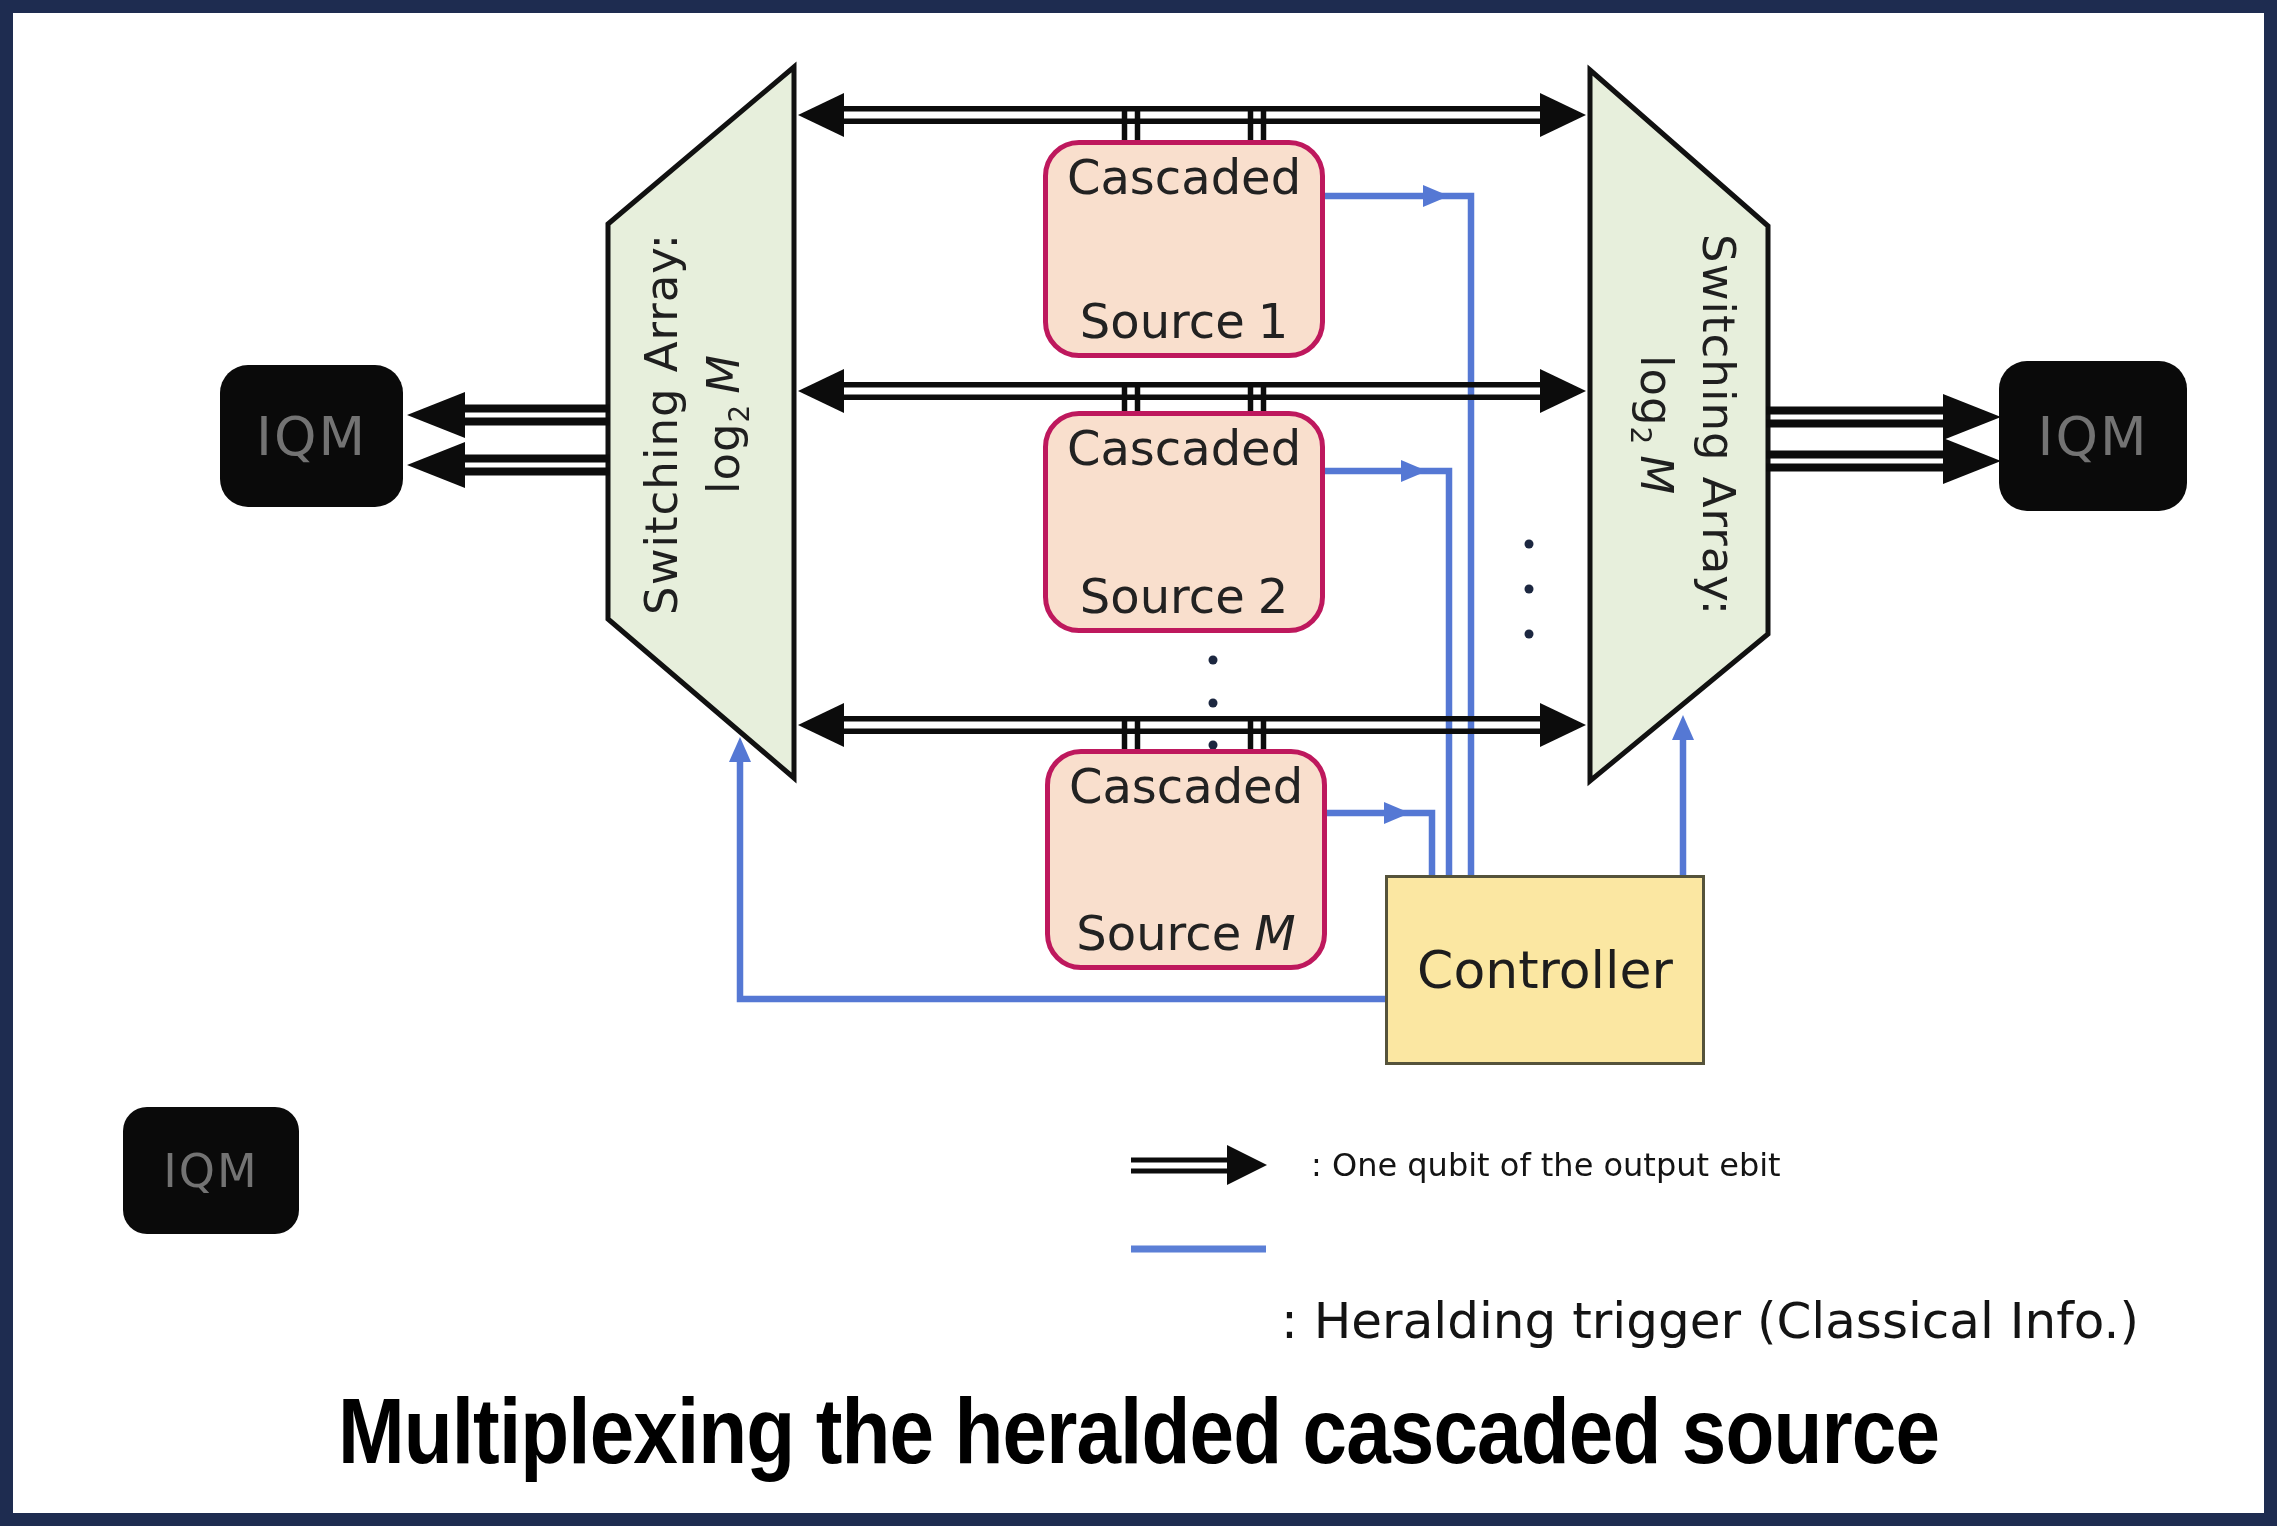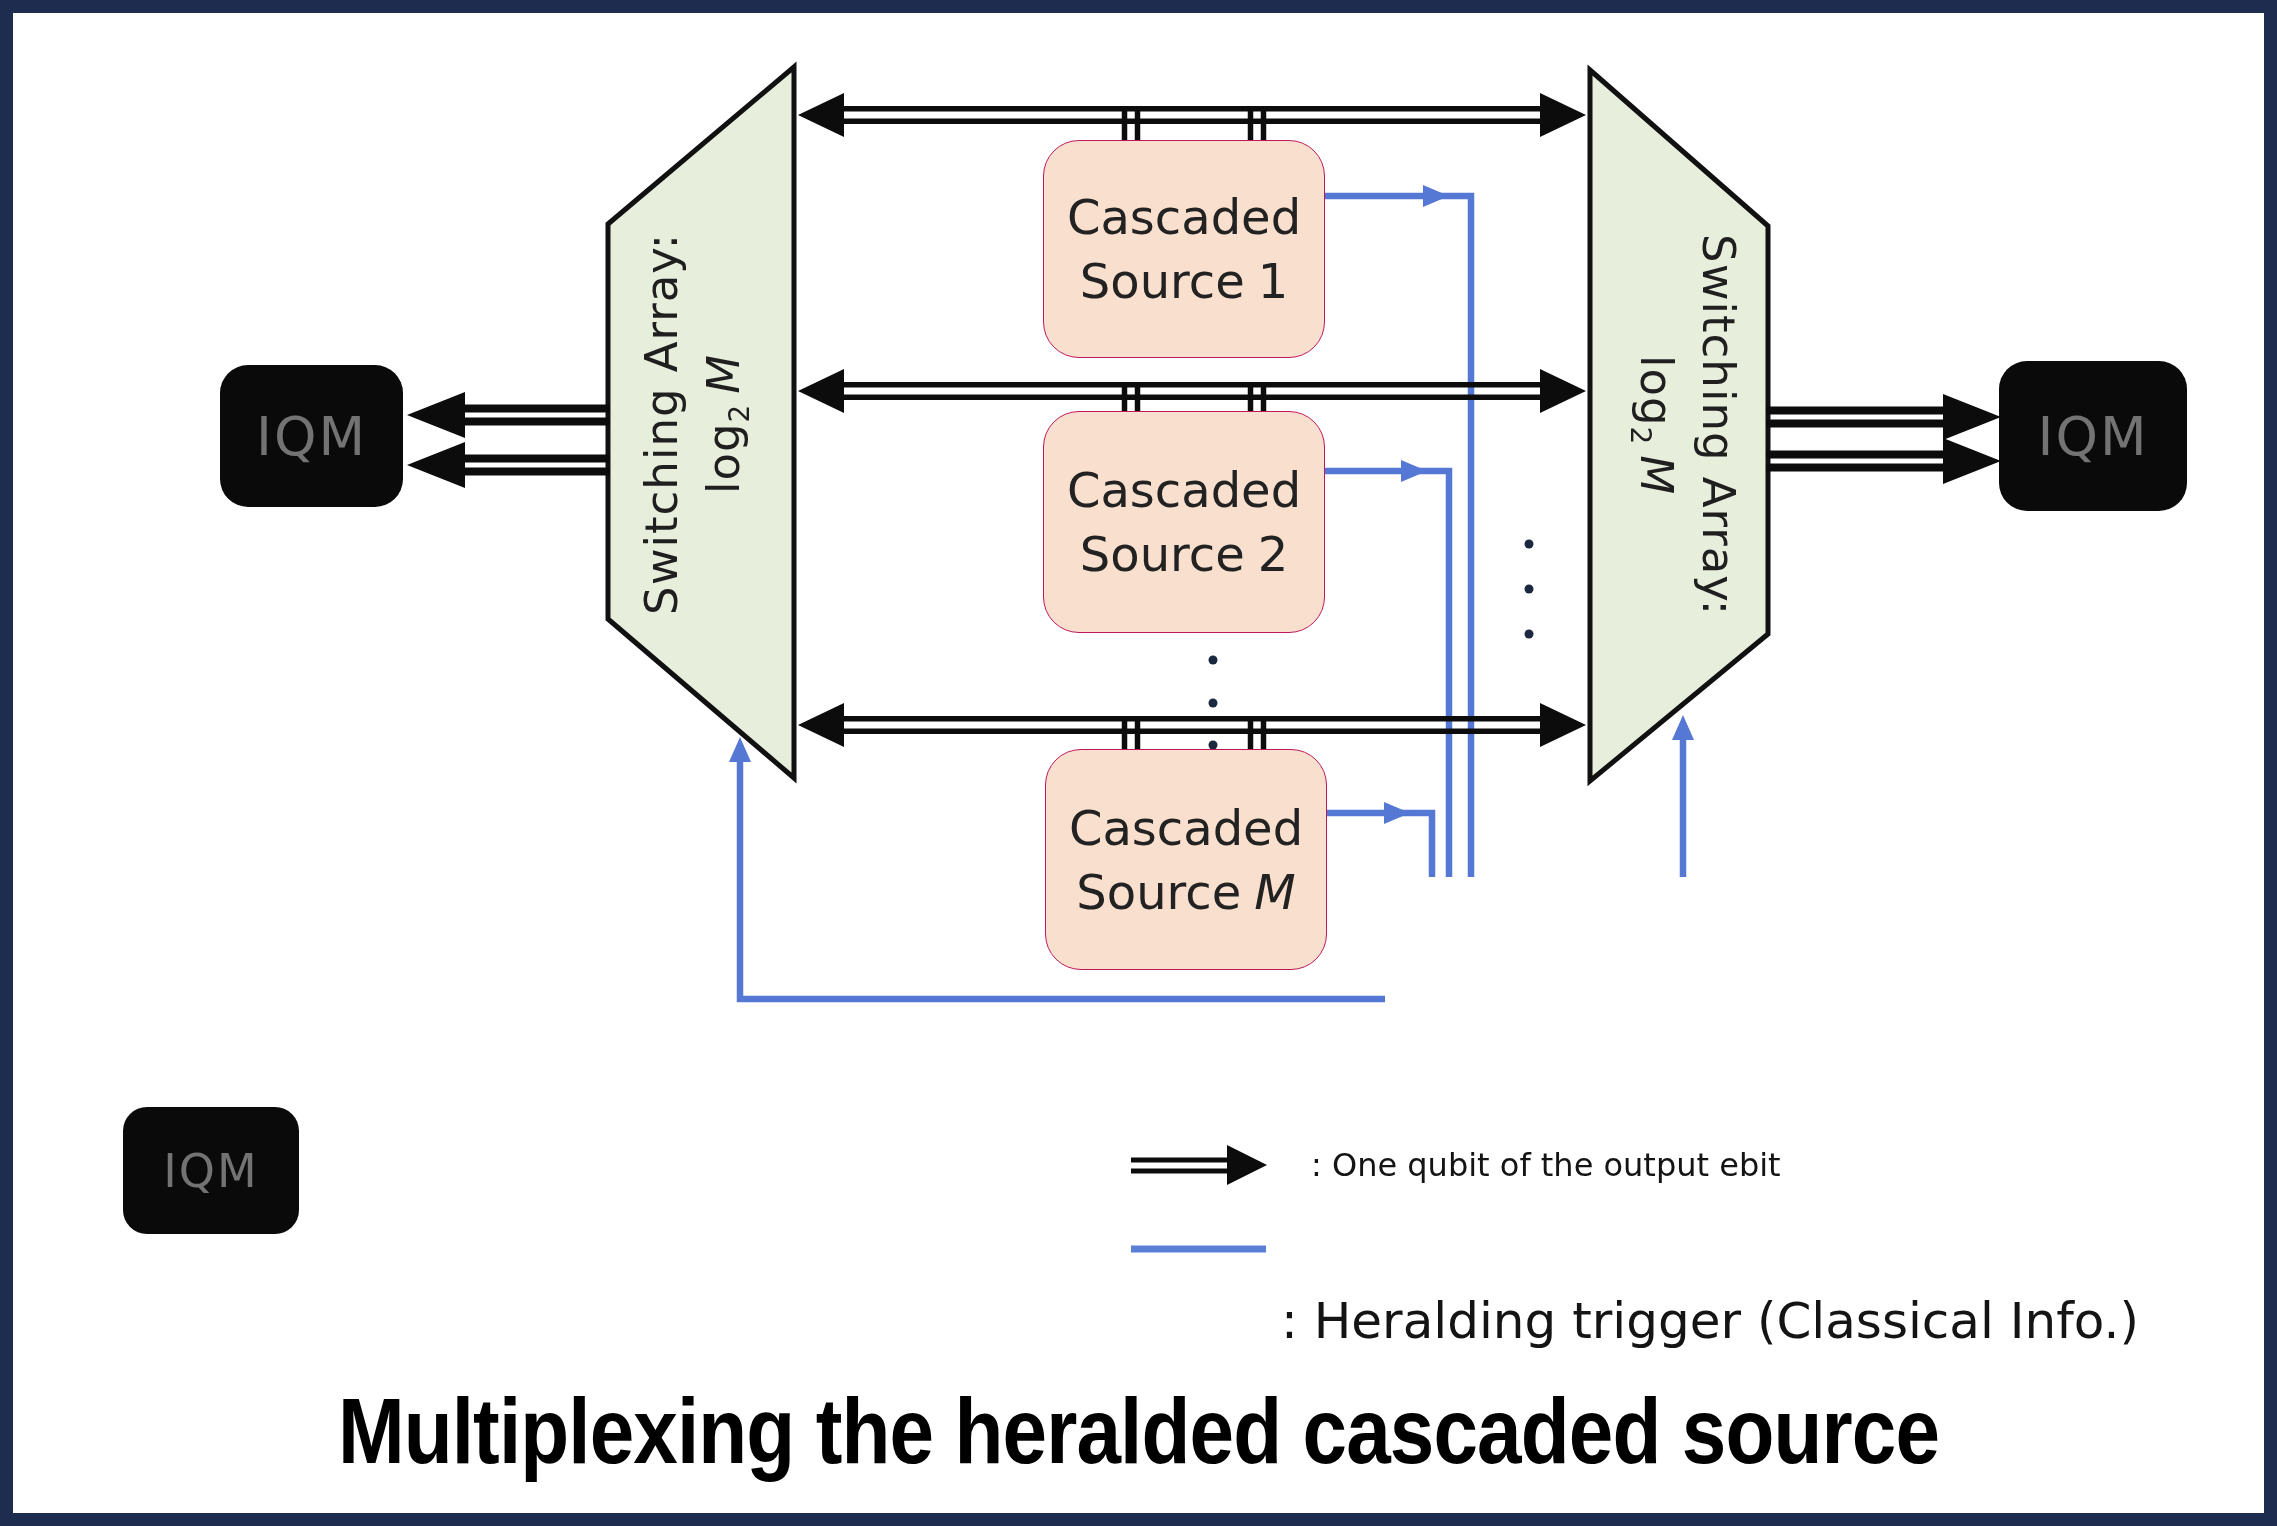--- a/index.html
+++ b/index.html
@@ -11,22 +11,22 @@
   #diagram-svg{position:absolute;left:0;top:0;width:2277px;height:1526px;}
   .absdiv{position:absolute;box-sizing:border-box;}
   
   .iqm-box{
     background:#0a0a0a;border-radius:28px;display:flex;align-items:center;justify-content:center;
     color:#737373;font-size:54px;letter-spacing:2px;
   }
   .iqm-box.legend{font-size:46px;border-radius:24px;}
   
   .src-box{
-    background:#f9dfcd;border:1px solid #be185d;border-radius:36px;
-    display:flex;flex-direction:column;align-items:center;justify-content:center;
+    background:#f9dfcd;border:5px solid #be185d;border-radius:36px;
+    display:flex;flex-direction:column;align-items:center;justify-content:space-between;
     font-size:48px;line-height:64px;color:#222222;
   }
   .src-box .idx{margin-left:13px;}
   .src-box .idx.it{font-style:italic;}
   
   .ctrl-box{
     background:#fbe7a2;border:3px solid #55533b;
     display:flex;align-items:center;justify-content:center;
     font-size:52px;color:#1d1d1d;
   }
@@ -170,20 +170,23 @@
   </div>
   <div class="absdiv src-box" style="left:1030px;top:398px;width:282px;height:222px;">
     <div>Cascaded</div>
     <div><span>Source</span><span class="idx">2</span></div>
   </div>
   <div class="absdiv src-box" style="left:1032px;top:736px;width:282px;height:221px;">
     <div>Cascaded</div>
     <div><span>Source</span><span class="idx it">M</span></div>
   </div>
 
+  <div class="absdiv ctrl-box" style="left:1372px;top:862px;width:320px;height:190px;">
+    <span>Controller</span>
+  </div>
 
   <div class="absdiv iqm-box legend" style="left:110px;top:1094px;width:176px;height:127px;">
     <span>IQM</span>
   </div>
   <div class="absdiv legend-text" style="left:1268px;top:1152px;font-size:32px;margin-left:30px;">: One qubit of the output ebit</div>
   <div class="absdiv legend-text" style="left:1268px;top:1289px;font-size:50px;margin-top:19px;">: Heralding trigger (Classical Info.)</div>
 
   <div id="page-title">Multiplexing the heralded cascaded source</div>
 
 </div>

